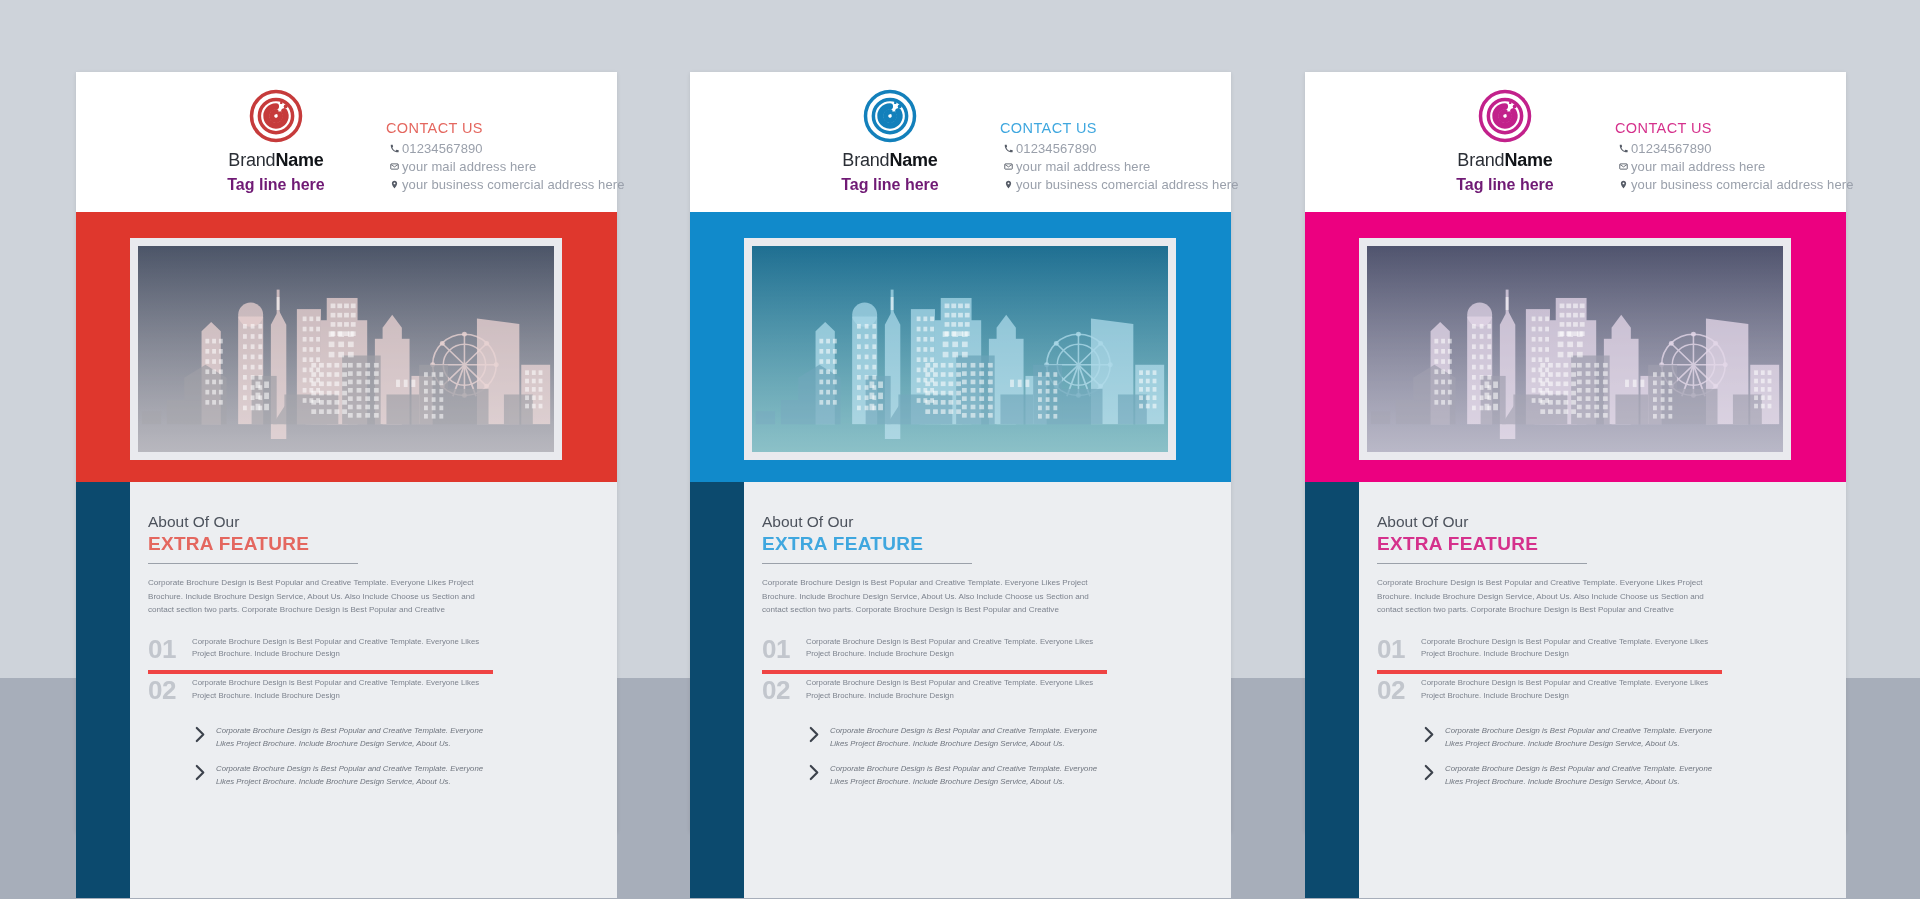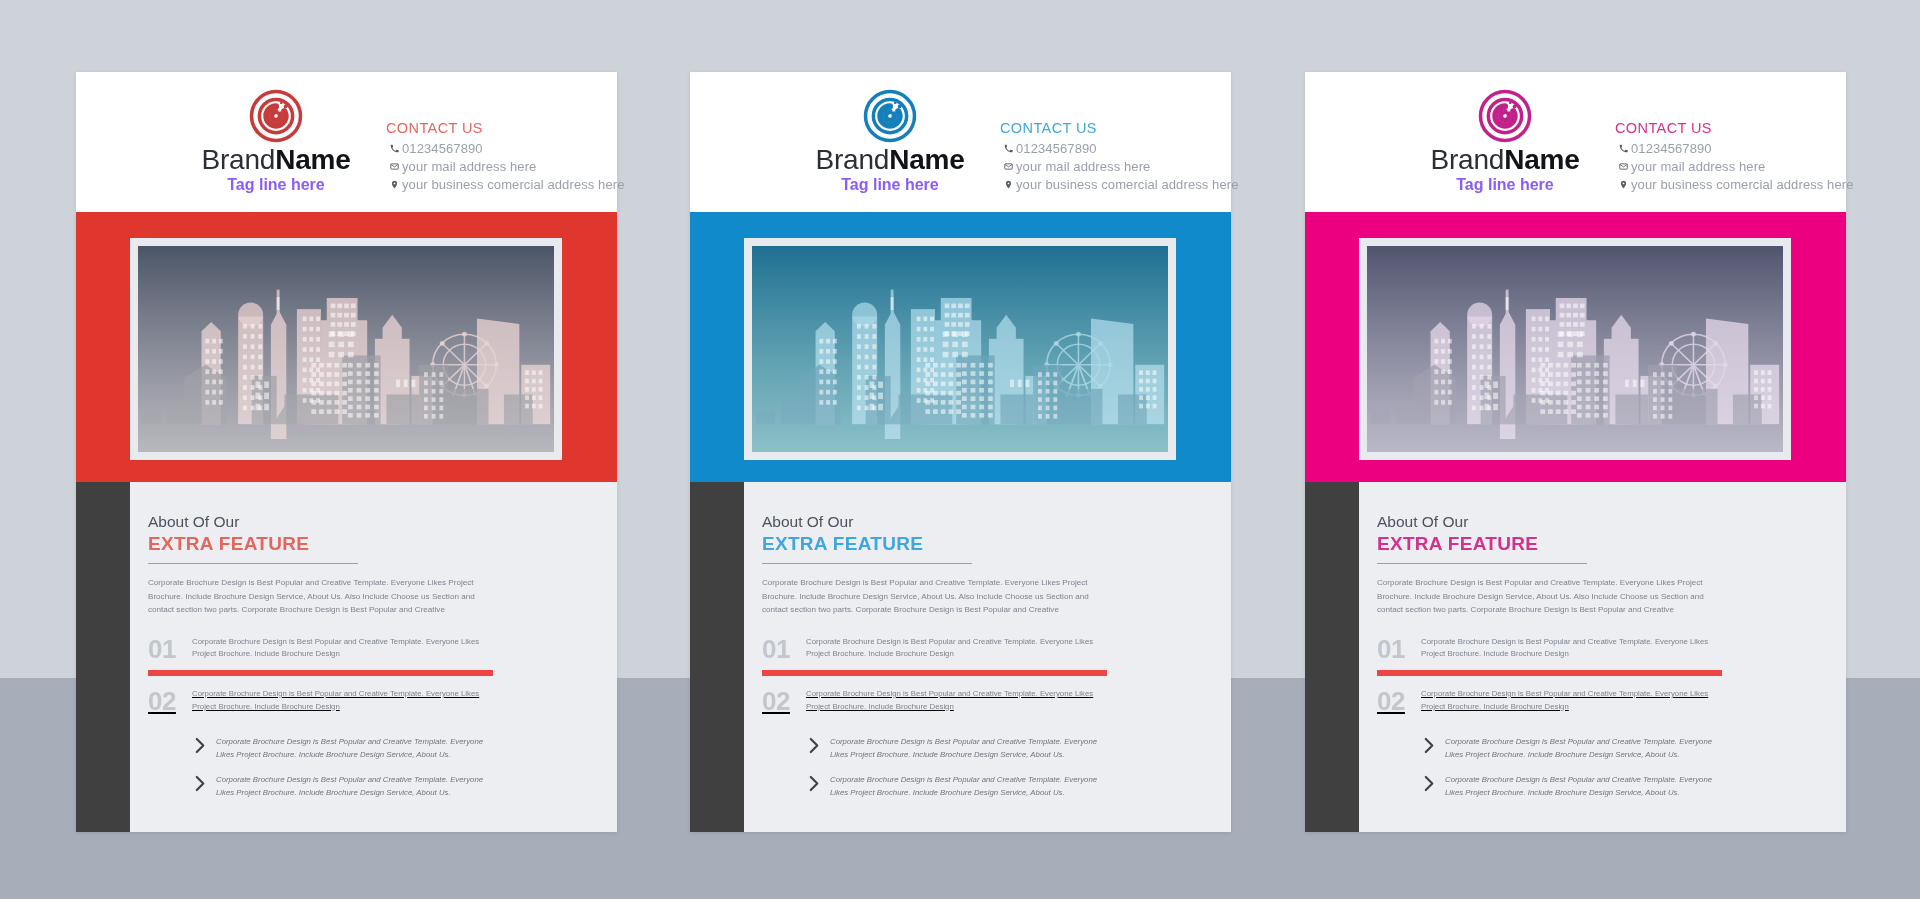--- a/index.html
+++ b/index.html
@@ -21,53 +21,53 @@
     box-shadow:0 1px 4px rgba(0,0,0,.10);
   }
   .flyer.f1{left:76px;}
   .flyer.f2{left:690px;}
   .flyer.f3{left:1305px;}
 
   
   .header{position:relative;height:140px;background:#fff;}
   .brandblock{position:absolute;left:90px;top:16px;width:220px;text-align:center;}
   .logo{width:56px;height:56px;margin:0 auto 2px;display:block;}
-  .brandname{font-size:28px;line-height:28px;color:#2b2f36;letter-spacing:-.2px;white-space:nowrap;}
+  .brandname{font-size:18px;line-height:28px;color:#2b2f36;letter-spacing:-.2px;white-space:nowrap;}
   .brandname b{font-weight:bold;color:#111418;}
-  .tagline{font-size:16px;font-weight:bold;color:#8b5cf6;line-height:20px;margin-top:1px;}
+  .tagline{font-size:16px;font-weight:bold;color:#701a75;line-height:20px;margin-top:1px;}
 
   .contactblock{position:absolute;right:31px;top:48px;width:200px;}
   .contact-title{font-size:14.5px;letter-spacing:.4px;margin-bottom:5px;}
   .crow{display:flex;align-items:center;margin-bottom:3px;}
   .cicon{width:16px;flex:0 0 16px;display:flex;align-items:center;justify-content:center;}
   .cicon svg{display:block;}
   .ctext{font-size:13px;color:#9aa0ab;letter-spacing:.1px;white-space:nowrap;}
 
   
   .band{position:relative;height:270px;}
   .band .bandfill{position:absolute;left:0;top:0;width:100%;height:100%;}
   .heroframe{
     position:absolute;left:54px;top:26px;width:432px;height:222px;
     background:#e9eaee;padding:8px;box-sizing:border-box;
   }
   .hero{position:relative;width:100%;height:100%;overflow:hidden;}
   .hero svg{display:block;width:100%;height:100%;}
 
   
-  .bodyarea{position:relative;height:350px;background:#404040;}
+  .bodyarea{position:relative;height:416px;background:#0c4a6e;}
   .bodyinner{position:absolute;left:54px;top:0;right:0;bottom:0;background:#eceef1;padding:30px 40px 0 18px;box-sizing:border-box;}
 
   .h-sub{font-size:15.5px;color:#4c525c;line-height:19px;}
   .h-main{font-size:19px;font-weight:bold;letter-spacing:.3px;line-height:20px;margin-top:3px;}
   .rule{height:1px;background:#9ba1aa;width:210px;margin:9px 0 12px;}
   .para{font-size:8.1px;line-height:13.6px;color:#7d838e;width:340px;}
 
   .numlist{margin-top:16px;width:345px;}
   .numrow{display:flex;align-items:flex-end;padding-bottom:9px;}
-  .numrow+.numrow{border-top:6px solid #ef4444;padding-top:9px;text-decoration:underline;}
+  .numrow+.numrow{border-top:4px solid #ef4444;}
   .num{font-size:26px;font-weight:bold;color:#c2c6cd;line-height:24px;flex:0 0 44px;letter-spacing:-.5px;}
   .numtext{font-size:7.8px;line-height:12.6px;color:#7d838e;padding-top:3px;}
 
   .arrowlist{margin-top:14px;margin-left:46px;width:300px;}
   .arrowrow{display:flex;align-items:flex-start;margin-bottom:13px;}
   .arrow{flex:0 0 22px;padding-top:1px;}
   .arrow svg{display:block;}
   .arrowtext{font-size:7.8px;line-height:12.6px;color:#6f757f;font-style:italic;}
 </style>
 </head>

